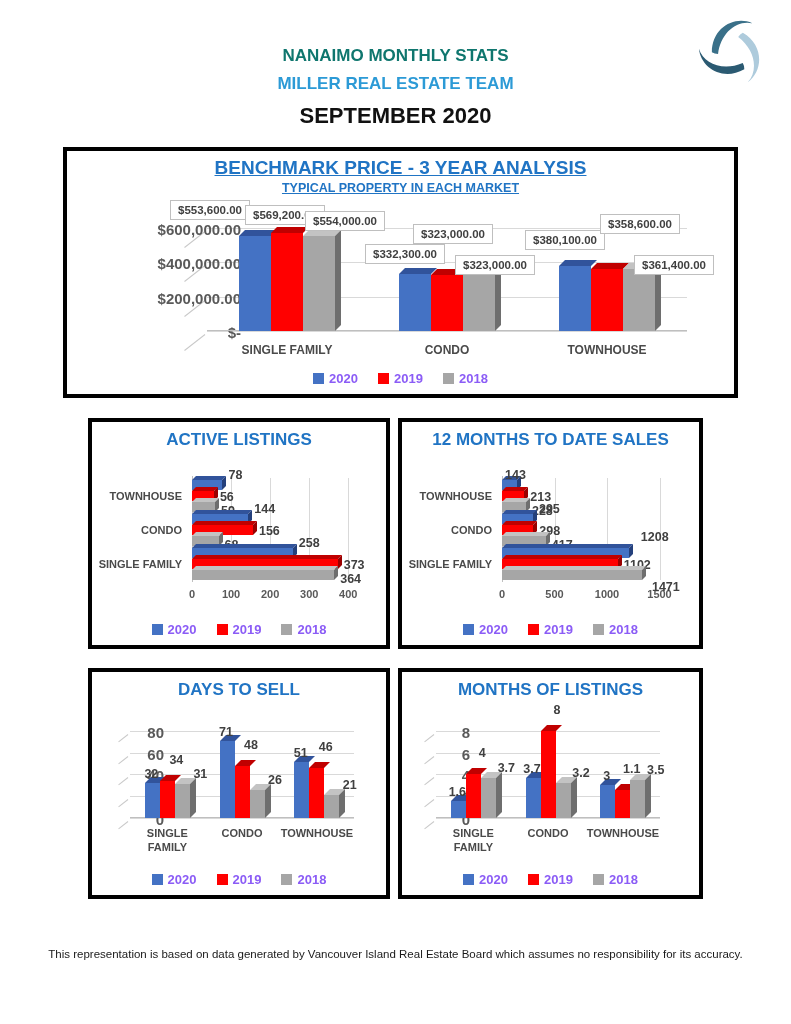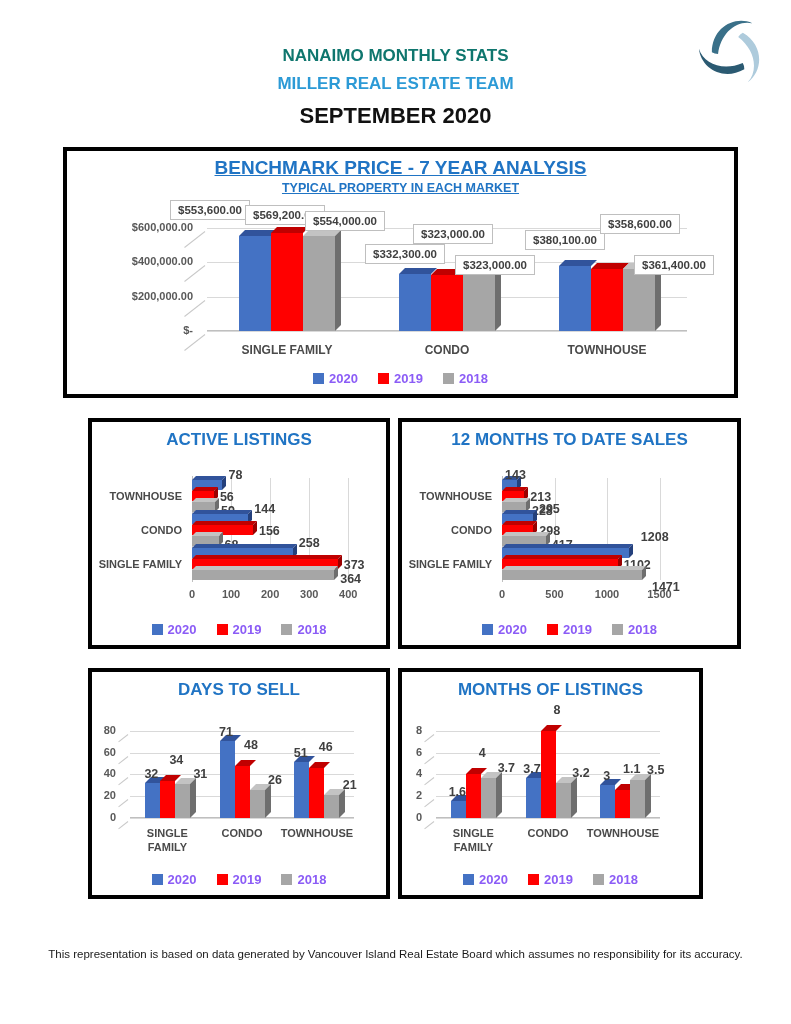--- a/index.html
+++ b/index.html
@@ -12,35 +12,35 @@
           font-size:17px;font-weight:bold;color:var(--team-blue,#2C9AD6);}
   .h-month{position:absolute;top:103px;left:0;right:0;text-align:center;
            font-size:22px;font-weight:bold;color:#111;}
   .logo{position:absolute;top:10px;right:14px;width:88px;height:88px;}
   .disclaimer{position:absolute;top:948px;left:0;right:0;text-align:center;
               font-size:11.5px;color:#1a1a1a;}
   
   .chart-box{position:absolute;background:#fff;border:4px solid #000;box-sizing:border-box;}
   #chart-benchmark{left:63px;top:147px;width:675px;height:251px;}
   #chart-active{left:88px;top:418px;width:302px;height:231px;}
-  #chart-sales{left:398px;top:418px;width:343px;height:231px;}
+  #chart-sales{left:398px;top:418px;width:305px;height:231px;}
   #chart-days{left:88px;top:668px;width:302px;height:231px;}
   #chart-inventory{left:398px;top:668px;width:305px;height:231px;}
   .c-title{text-align:center;font-weight:bold;color:var(--title-blue,#2074C4);margin-top:8px;}
   .c-title.u{text-decoration:underline;margin-top:6px;}
   .c-subtitle{text-align:center;font-weight:bold;color:var(--title-blue,#2074C4);
               font-size:12.5px;text-decoration:underline;margin-top:2px;}
   
   .plot{position:absolute;}
   .gridline-h{position:absolute;left:0;right:0;height:1px;background:#D9D9D9;}
   .gridline-v{position:absolute;top:0;bottom:0;width:1px;background:#D9D9D9;}
   .slant{position:absolute;height:1px;background:#C9C9C9;transform:rotate(-38deg);transform-origin:right;}
   .baseline{position:absolute;left:0;right:0;bottom:0;height:1px;background:#BFBFBF;}
   .vaxis{position:absolute;top:-2px;bottom:-2px;left:0;width:1px;background:#BFBFBF;}
-  .ytick{position:absolute;text-align:right;font-size:11px;font-weight:bold;color:#595959;white-space:nowrap;}
+  .ytick{position:absolute;text-align:right;font-size:15px;font-weight:bold;color:#595959;white-space:nowrap;margin-left:48px;}
   .xtick{position:absolute;font-size:11px;font-weight:bold;color:#595959;transform:translateX(-50%);}
   
   .vbar,.hbar{position:absolute;}
   .vbar::before,.hbar::before{content:'';position:absolute;top:-6px;left:0;width:100%;height:6px;
        transform:skewX(-45deg);transform-origin:bottom;}
   .hbar::before{top:-4px;height:4px;}
   .vbar.last::after,.hbar::after{content:'';position:absolute;top:0;right:-6px;width:6px;height:100%;
        transform:skewY(-45deg);transform-origin:left top;}
   .hbar::after{right:-4px;width:4px;}
   .s0{background:var(--c2020,#4472C4);} .s0::before{background:#31539B;} .s0::after{background:#24407C;}
@@ -68,21 +68,21 @@
       <path fill="#3A7089" d="M26,48 C26,20 52,6 72,15 C54,11 36,26 33,50 Q29,50 26,48 Z"></path>
       <path fill="#AECBDC" transform="rotate(120 50 47)" d="M26,48 C26,20 52,6 72,15 C54,11 36,26 33,50 Q29,50 26,48 Z"></path>
       <path fill="#2B5A72" transform="rotate(240 50 47)" d="M26,48 C26,20 52,6 72,15 C54,11 36,26 33,50 Q29,50 26,48 Z"></path>
     </svg>
   </div>
   <div class="h-title">NANAIMO MONTHLY STATS</div>
   <div class="h-team">MILLER REAL ESTATE TEAM</div>
   <div class="h-month">SEPTEMBER 2020</div>
 
   <section class="chart-box" id="chart-benchmark">
-      <div class="c-title u" style="font-size: 19px;">BENCHMARK PRICE - 7 YEAR ANALYSIS</div>
+      <div class="c-title u" style="font-size: 19px;">BENCHMARK PRICE - 3 YEAR ANALYSIS</div>
       <div class="c-subtitle">TYPICAL PROPERTY IN EACH MARKET</div>
       <div class="plot" style="left: 140px; top: 68px; width: 480px; height: 112px;">
         <div class="gridline-h" style="top: 8.61538px;"></div>
         <div class="slant" style="width: 26px; left: -28px; top: 11.6154px;"></div>
         <div class="ytick" style="top: 1.61538px; width: 92px; left: -106px;">$600,000.00</div>
         <div class="gridline-h" style="top: 43.0769px;"></div>
         <div class="slant" style="width: 26px; left: -28px; top: 46.0769px;"></div>
         <div class="ytick" style="top: 36.0769px; width: 92px; left: -106px;">$400,000.00</div>
         <div class="gridline-h" style="top: 77.5385px;"></div>
         <div class="slant" style="width: 26px; left: -28px; top: 80.5385px;"></div>

